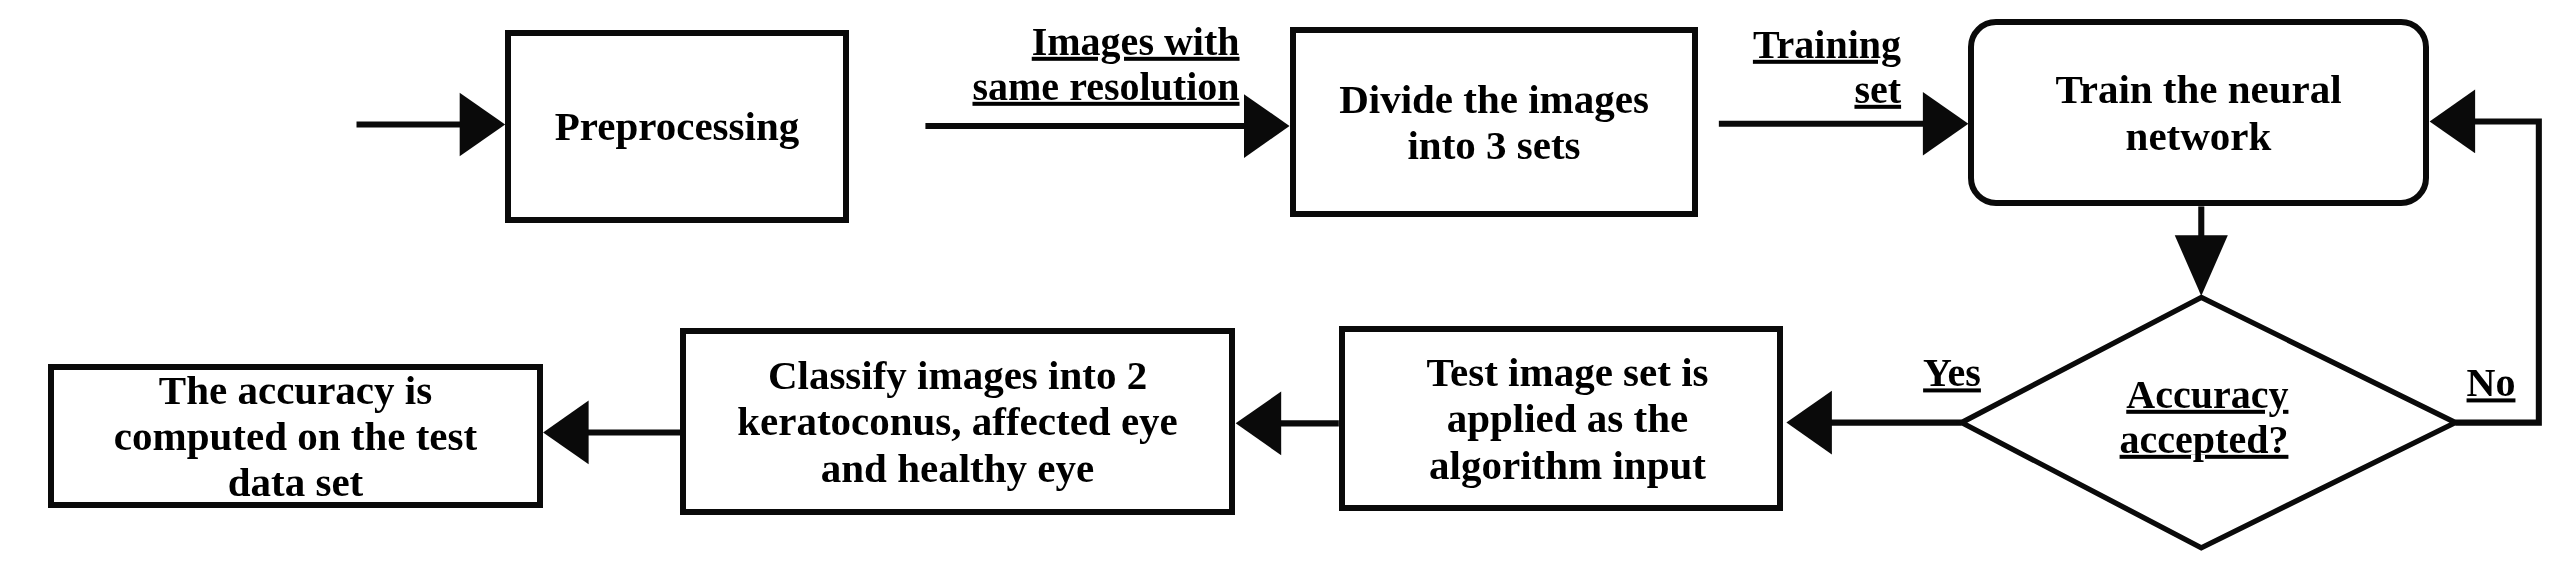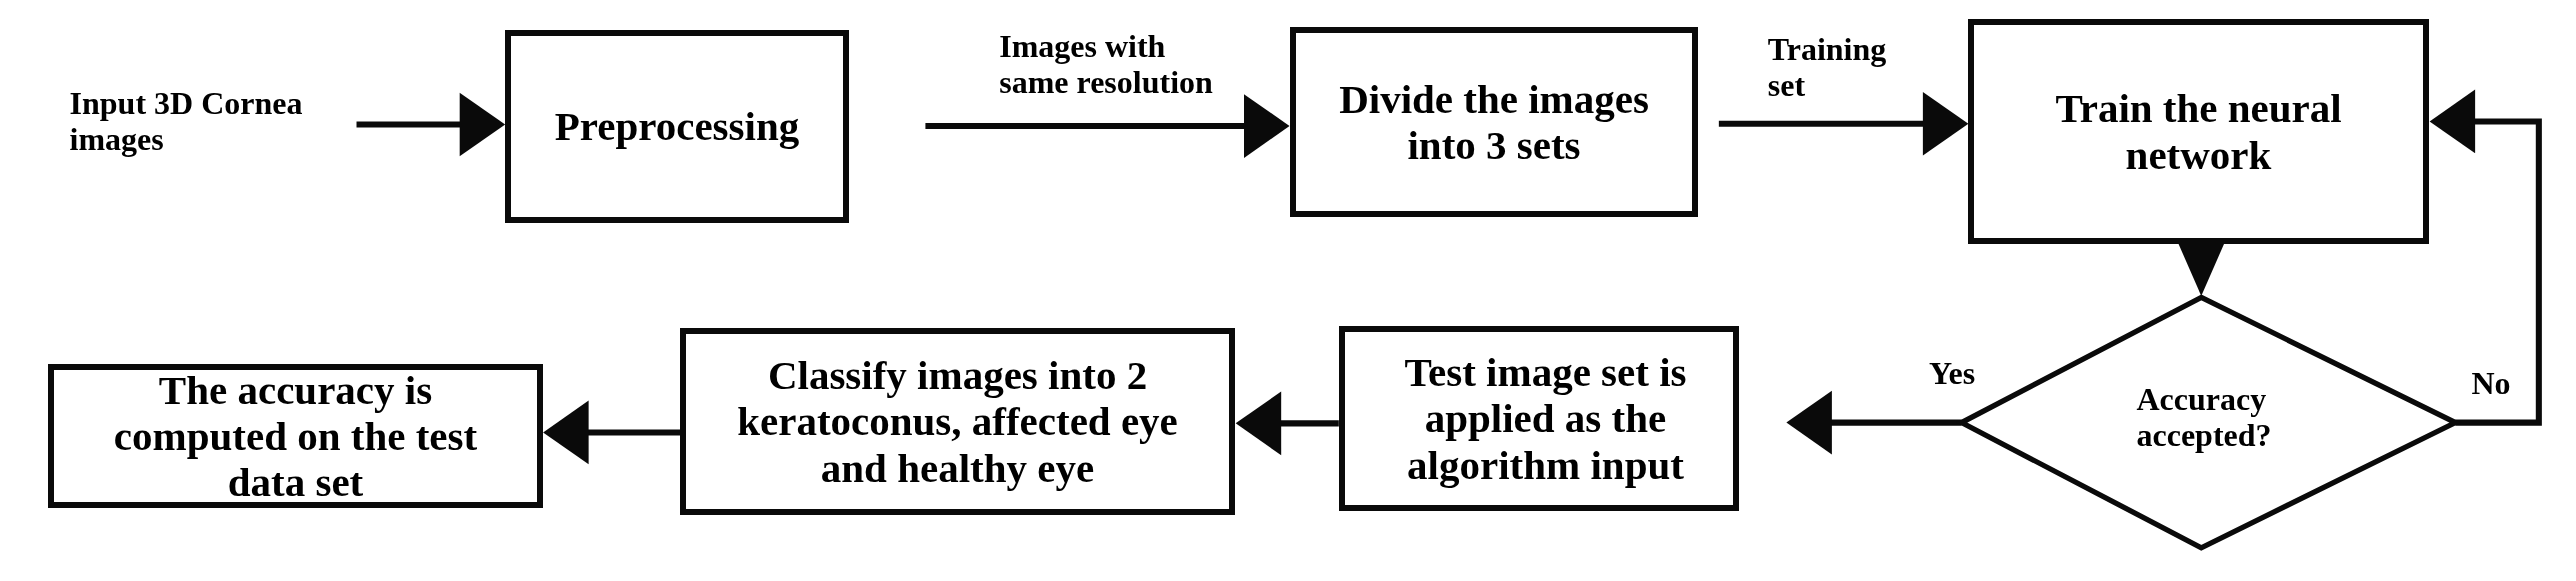--- a/index.html
+++ b/index.html
@@ -38,31 +38,32 @@
     text-align: center;
     font-size: 41px;
     font-weight: 700;
     line-height: 1.13;
     color: #000000;
   }
   .lbl {
     position: absolute;
     transform: translate(-50%, -50%);
     white-space: pre-line;
-    text-align: left;
-    font-size: 32px;
+    text-align: right;
+    font-size: 40px;
     font-weight: 700;
     line-height: 1.13;
     color: #000000;
+    text-decoration: underline;
   }
   
   #box-preprocessing { left: 505px;  top: 30px;  width: 344px; height: 193px; }
   #box-divide        { left: 1290px; top: 27px;  width: 408px; height: 190px; }
-  #box-train         { left: 1968px; top: 19px;  width: 461px; height: 225px; }
-  #box-test          { left: 1339px; top: 326px; width: 400px; height: 185px; padding-left: 13px; }
+  #box-train         { left: 1968px; top: 19px;  width: 461px; height: 187px; border-radius: 28px; }
+  #box-test          { left: 1339px; top: 326px; width: 444px; height: 185px; padding-left: 13px; }
   #box-classify      { left: 680px;  top: 328px; width: 555px; height: 187px; }
   #box-accuracy      { left: 48px;   top: 364px; width: 495px; height: 144px; }
   
   #lbl-input        { left: 186px;  top: 121px; }
   #lbl-resolution   { left: 1106px; top: 64px;  }
   #lbl-trainingset  { left: 1827px; top: 67px;  }
   #lbl-yes          { left: 1952px; top: 373px; }
   #lbl-no           { left: 2491px; top: 383px; }
   #lbl-decision     { left: 2204px; top: 417px; }
 </style>
@@ -124,22 +125,20 @@
     <span class="txt">Classify images into 2
 keratoconus, affected eye
 and healthy eye</span>
   </div>
   <div class="node" id="box-accuracy">
     <span class="txt">The accuracy is
 computed on the test
 data set</span>
   </div>
 
-  <div class="lbl" id="lbl-input">Input 3D Cornea
-images</div>
   <div class="lbl" id="lbl-resolution">Images with
 same resolution</div>
   <div class="lbl" id="lbl-trainingset">Training
 set</div>
   <div class="lbl" id="lbl-yes">Yes</div>
   <div class="lbl" id="lbl-no">No</div>
   <div class="lbl" id="lbl-decision">Accuracy
 accepted?</div>
 
 </div>

